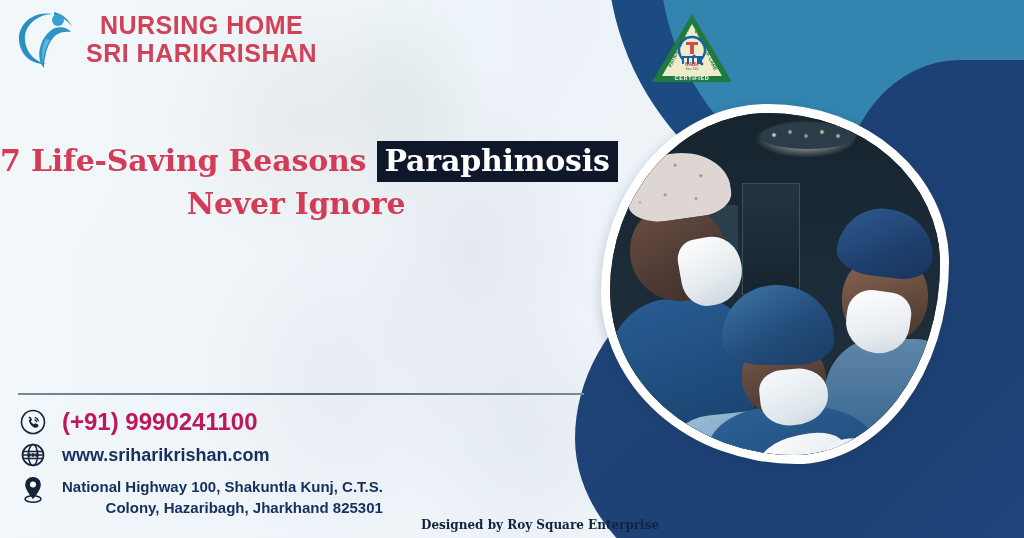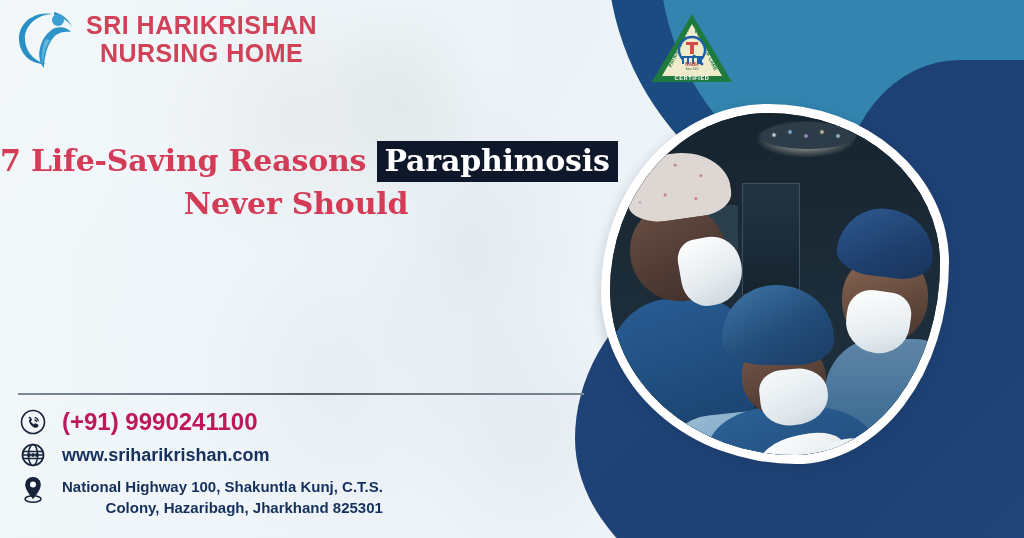--- a/index.html
+++ b/index.html
@@ -420,22 +420,22 @@
 
   <div class="brand">
     <svg class="brand-mark" viewBox="0 0 64 66">
       <path d="M38 8 C18 5 4 19 5 34 C6 49 18 59 32 58 C24 56 12 49 11 34 C10 20 22 9 38 8 Z" fill="#2a8fc4"></path>
       <path d="M40 6 C49 8 55 14 58 21 C55 16 49 11 40 9 Z" fill="#2a8fc4"></path>
       <circle cx="44" cy="14" r="6" fill="#3aa0d4"></circle>
       <path d="M41 22 C47 20 54 22 57 26 C52 25 46 26 42 29 C38 32 34 39 32 47 C30 55 30 61 30 62 C26 58 24 50 26 42 C28 33 34 25 41 22 Z" fill="#2f93c7"></path>
       <path d="M36 34 C32 40 29 49 29 58 C27 50 28 40 32 33 Z" fill="#5fb6de"></path>
     </svg>
     <div class="brand-text">
+      <div class="brand-line second">NURSING HOME</div>
       <div class="brand-line">SRI HARIKRISHAN</div>
-      <div class="brand-line second">NURSING HOME</div>
     </div>
   </div>
 
   <svg class="nabh-badge" viewBox="0 0 84 72">
     <polygon points="42,2 82,70 2,70" fill="#1f7a3f"></polygon>
     <polygon points="42,12 72,64 12,64" fill="#efeccc"></polygon>
     <path id="arcL" d="M20,58 L40,16" fill="none"></path>
     <path id="arcR" d="M44,16 L64,58" fill="none"></path>
     <text font-size="5" font-weight="bold" fill="#1f7a3f" font-family="'Liberation Sans',sans-serif">
       <textPath href="#arcL" startOffset="6%">PATIENT SAFETY &amp;</textPath>
@@ -450,21 +450,21 @@
     <rect x="34" y="46" width="3" height="6" fill="#efeccc"></rect>
     <rect x="39" y="46" width="3" height="6" fill="#efeccc"></rect>
     <rect x="44" y="46" width="3" height="6" fill="#efeccc"></rect>
     <text x="42" y="53.5" font-size="4.6" font-weight="bold" fill="#b33b3b" text-anchor="middle" font-family="'Liberation Sans',sans-serif">NABH</text>
     <text x="42" y="58" font-size="2.6" fill="#555" text-anchor="middle" font-family="'Liberation Sans',sans-serif">Since 2005</text>
     <text x="42" y="68" font-size="5.6" font-weight="bold" fill="#ffffff" text-anchor="middle" letter-spacing="0.6" font-family="'Liberation Sans',sans-serif">CERTIFIED</text>
   </svg>
 
   <div class="headline">
     <span class="hl-line"><span>7 Life-Saving Reasons</span> <span class="hl-mark">Paraphimosis</span></span>
-    <span class="hl-line">Never Should</span>
+    <span class="hl-line">Never Ignore</span>
   </div>
 
 
   <div class="divider"></div>
 
   <div class="contact">
 
     <div class="contact-row">
       <span class="contact-icon">
         <svg width="26" height="26" viewBox="0 0 26 26">
@@ -498,14 +498,15 @@
         </svg>
       </span>
       <span class="contact-address">
         <span>National Highway 100, Shakuntla Kunj, C.T.S.</span>
         <span>Colony, Hazaribagh, Jharkhand 825301</span>
       </span>
     </div>
 
   </div>
 
+  <div class="credit">Designed by Roy Square Enterprise</div>
 
 </div>
 
 </body></html>

